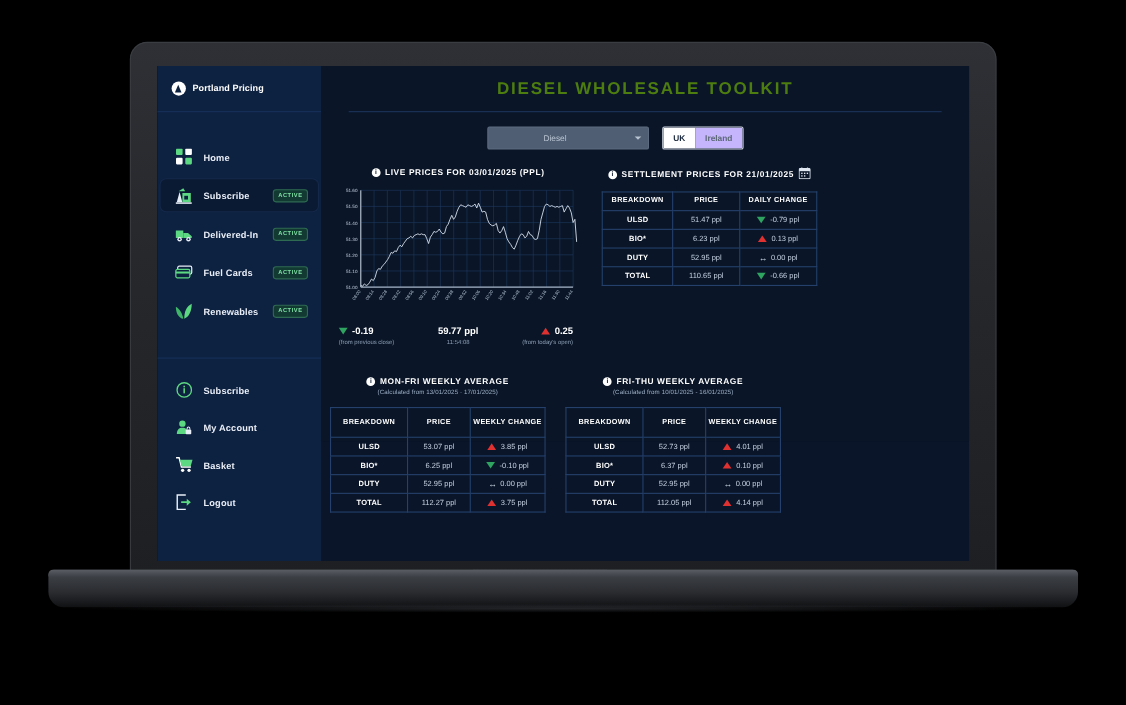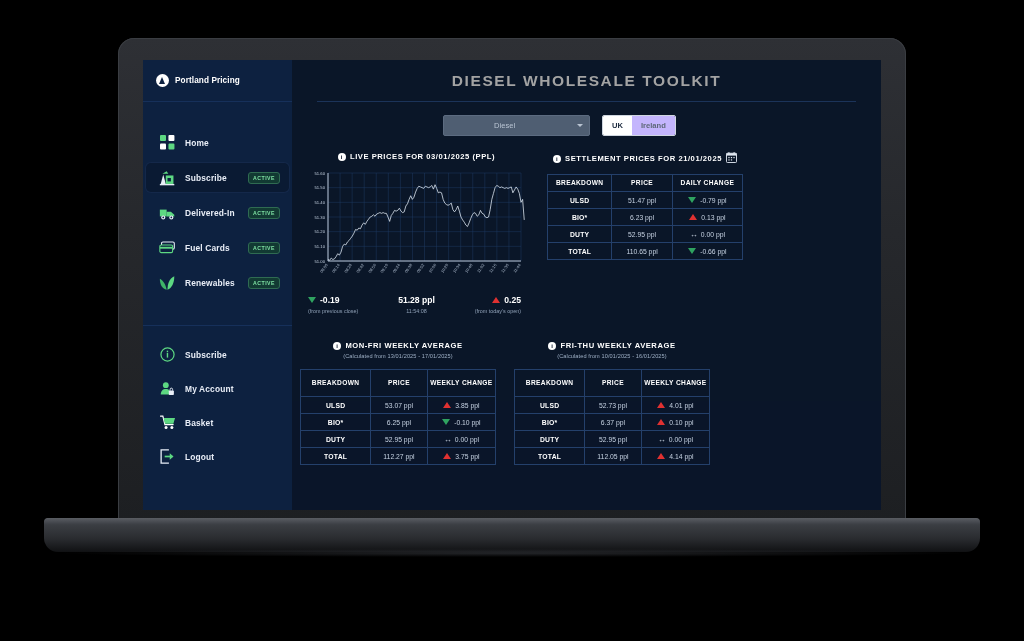--- a/index.html
+++ b/index.html
@@ -62,21 +62,21 @@
   .badge{font-size:5.2px;font-weight:bold;letter-spacing:.5px;color:#7fe3a4;
          border:1px solid #2f6b52;background:#123a33;border-radius:3px;padding:2px 4px;}
 
   .nav-divider{height:1px;background:#16305a;margin:22px 0 0 0;}
   .nav-bottom{padding-top:14px;}
   .nav-bottom .nav-item{margin-bottom:5px;}
 
   
   .main{flex:1;background:#0a1628;position:relative;}
   .topbar{height:41px;display:flex;align-items:center;justify-content:center;}
-  .page-title{color:#a3a3a3;font-size:15.5px;font-weight:bold;letter-spacing:1.6px;}
+  .page-title{color:#4d7c0f;font-size:15.5px;font-weight:bold;letter-spacing:1.6px;}
   .topbar-rule{height:1px;background:#1b3359;margin:0 25px;}
 
   .controls{display:flex;align-items:center;gap:12px;padding:13px 0 0 151px;}
   .select-box{width:133px;height:19px;background:#4f5e72;border:1px solid #5c6b80;border-radius:2px;
      display:flex;align-items:center;padding:0 6px;justify-content:space-between;}
   .select-val{color:#b9c4d2;font-size:7.6px;padding-left:44px;}
   .caret{width:0;height:0;border-left:3px solid transparent;border-right:3px solid transparent;
          border-top:3.4px solid #b9c4d2;}
   .seg{display:flex;height:19px;border:1px solid #cfd6e0;border-radius:2px;overflow:hidden;}
   .seg-btn{display:flex;align-items:center;justify-content:center;font-size:7.6px;font-weight:600;padding:0 9px;}
@@ -352,21 +352,21 @@
             <div class="price-row">
               <div class="pr-cell">
                 <div class="pr-main">
                   <span class="tri-dn"></span>
                   <span>-0.19</span>
                 </div>
                 <div class="pr-note">(from previous close)</div>
               </div>
               <div class="pr-cell pr-mid">
                 <div class="pr-main">
-                    <span>51.28 ppl</span>
+                    <span>59.77 ppl</span>
                   </div>
                 <div class="pr-note">11:54:08</div>
               </div>
               <div class="pr-cell pr-right">
                 <div class="pr-main">
                   <span class="tri-up"></span>
                   <span>0.25</span>
                 </div>
                 <div class="pr-note">(from today's open)</div>
               </div>

